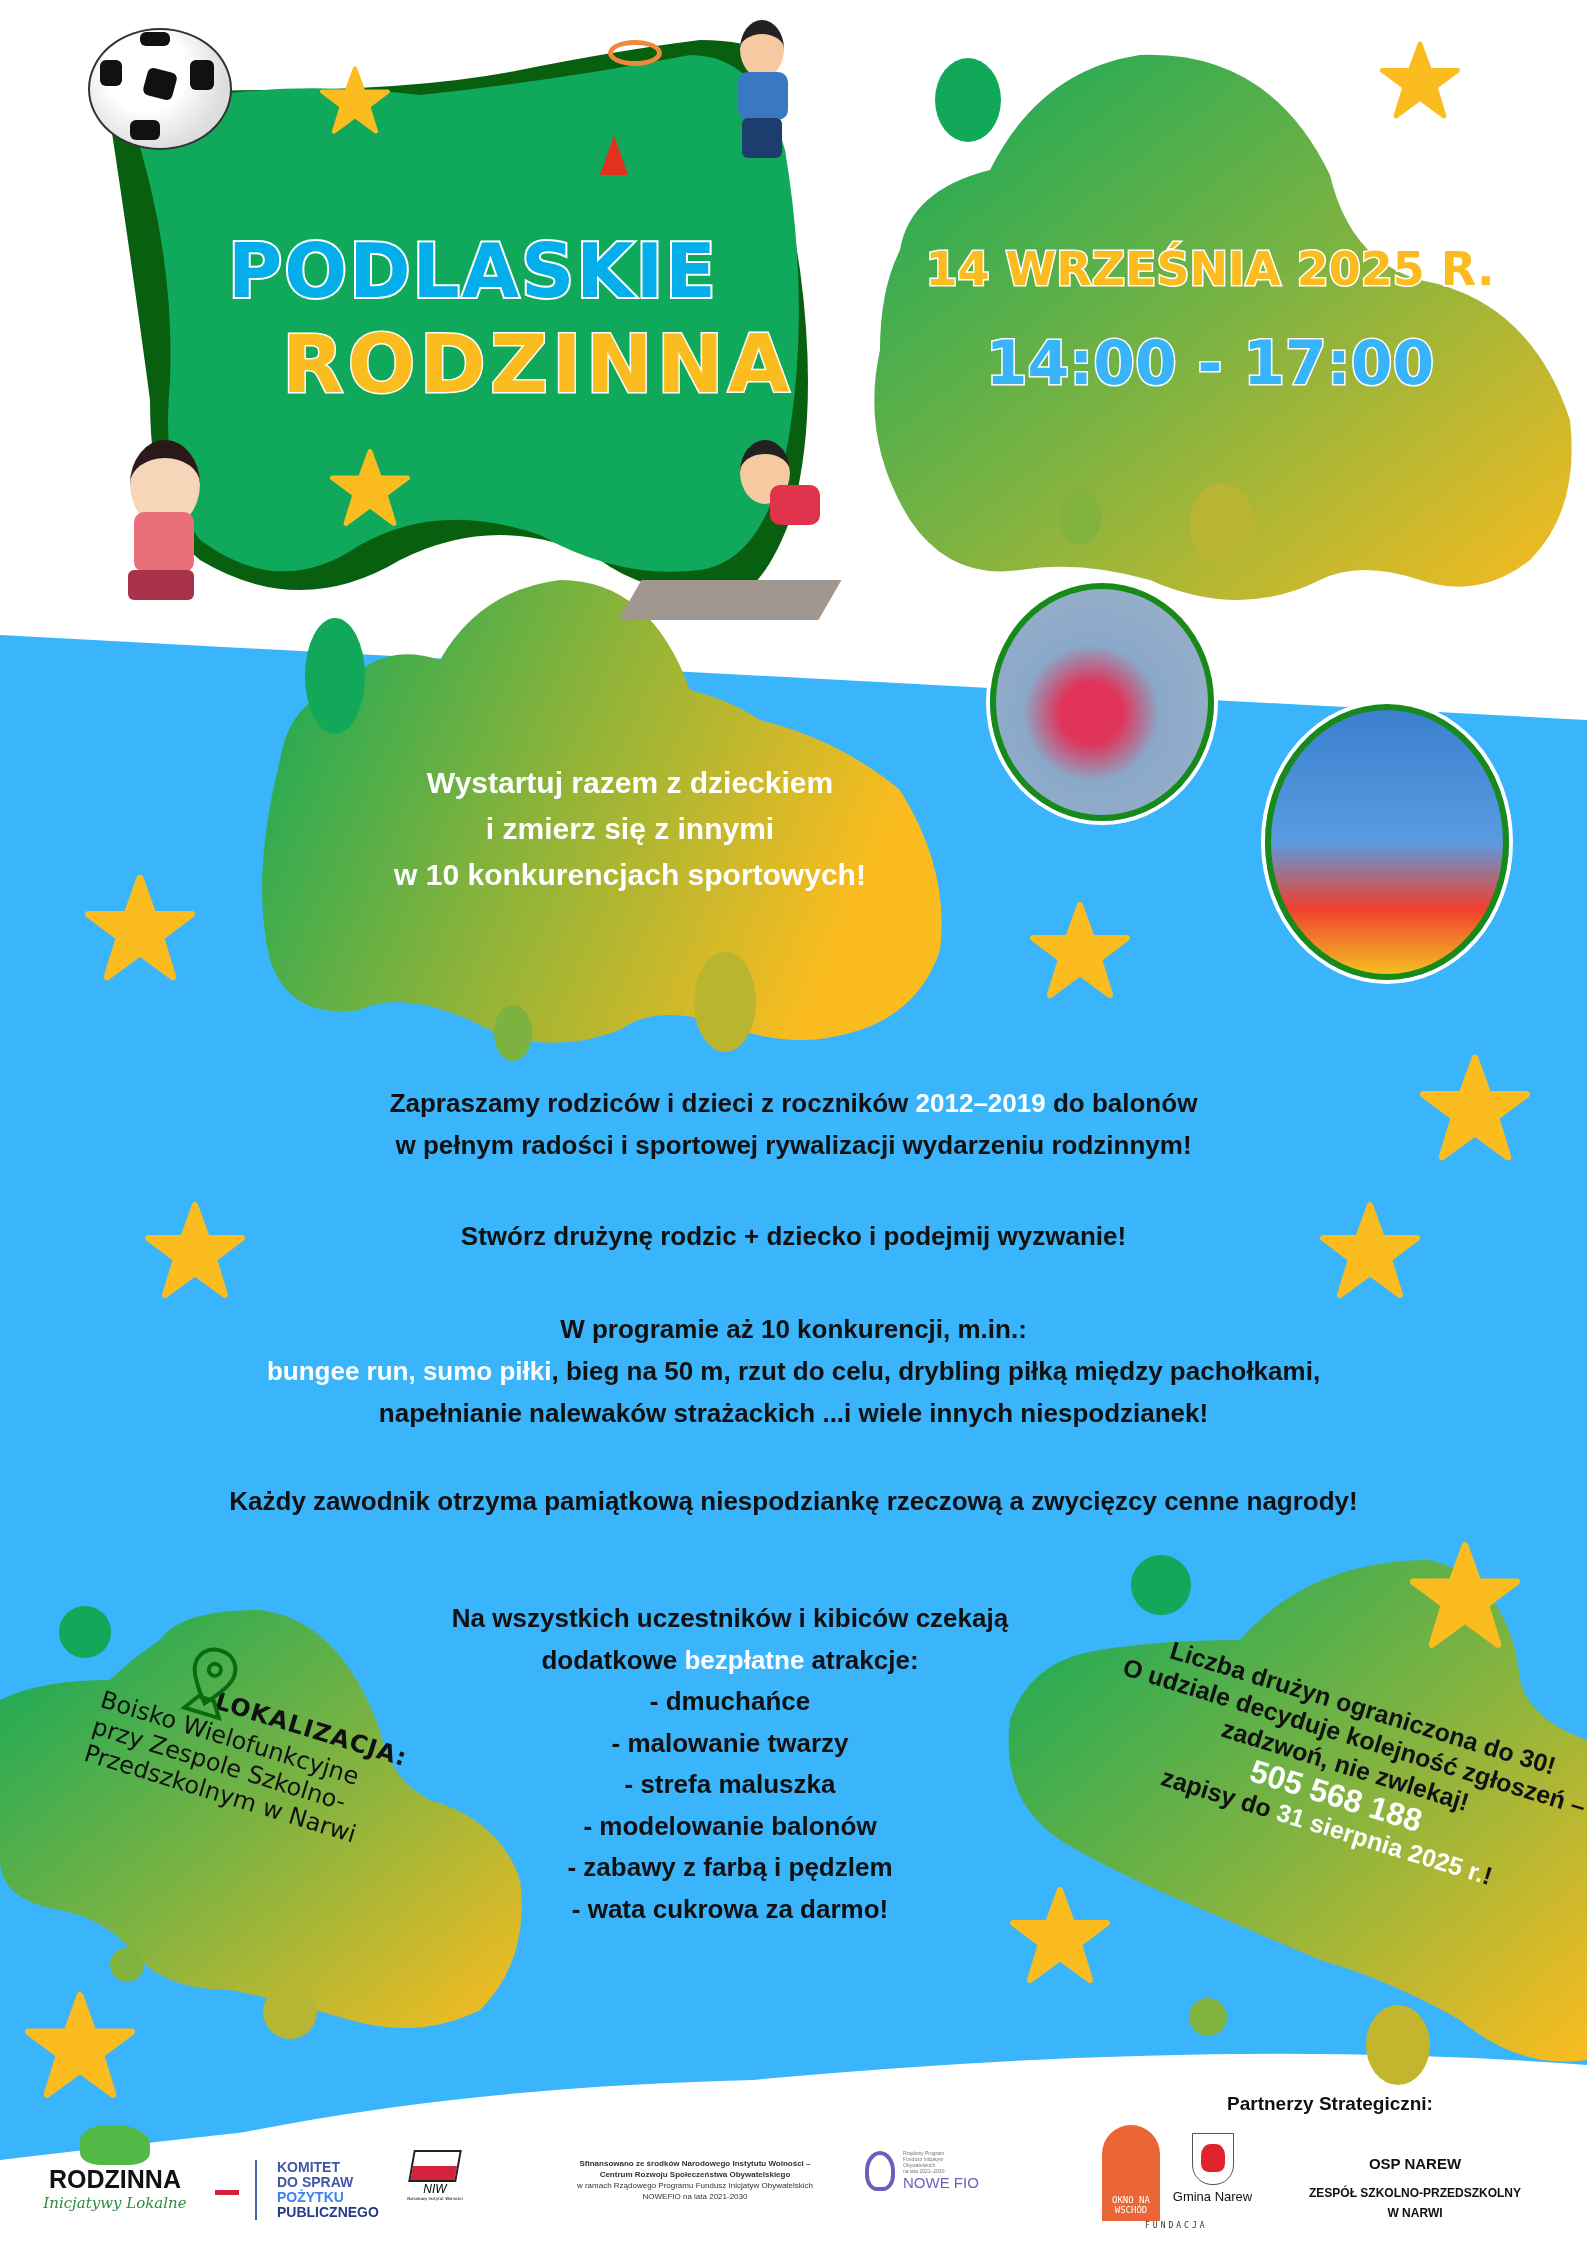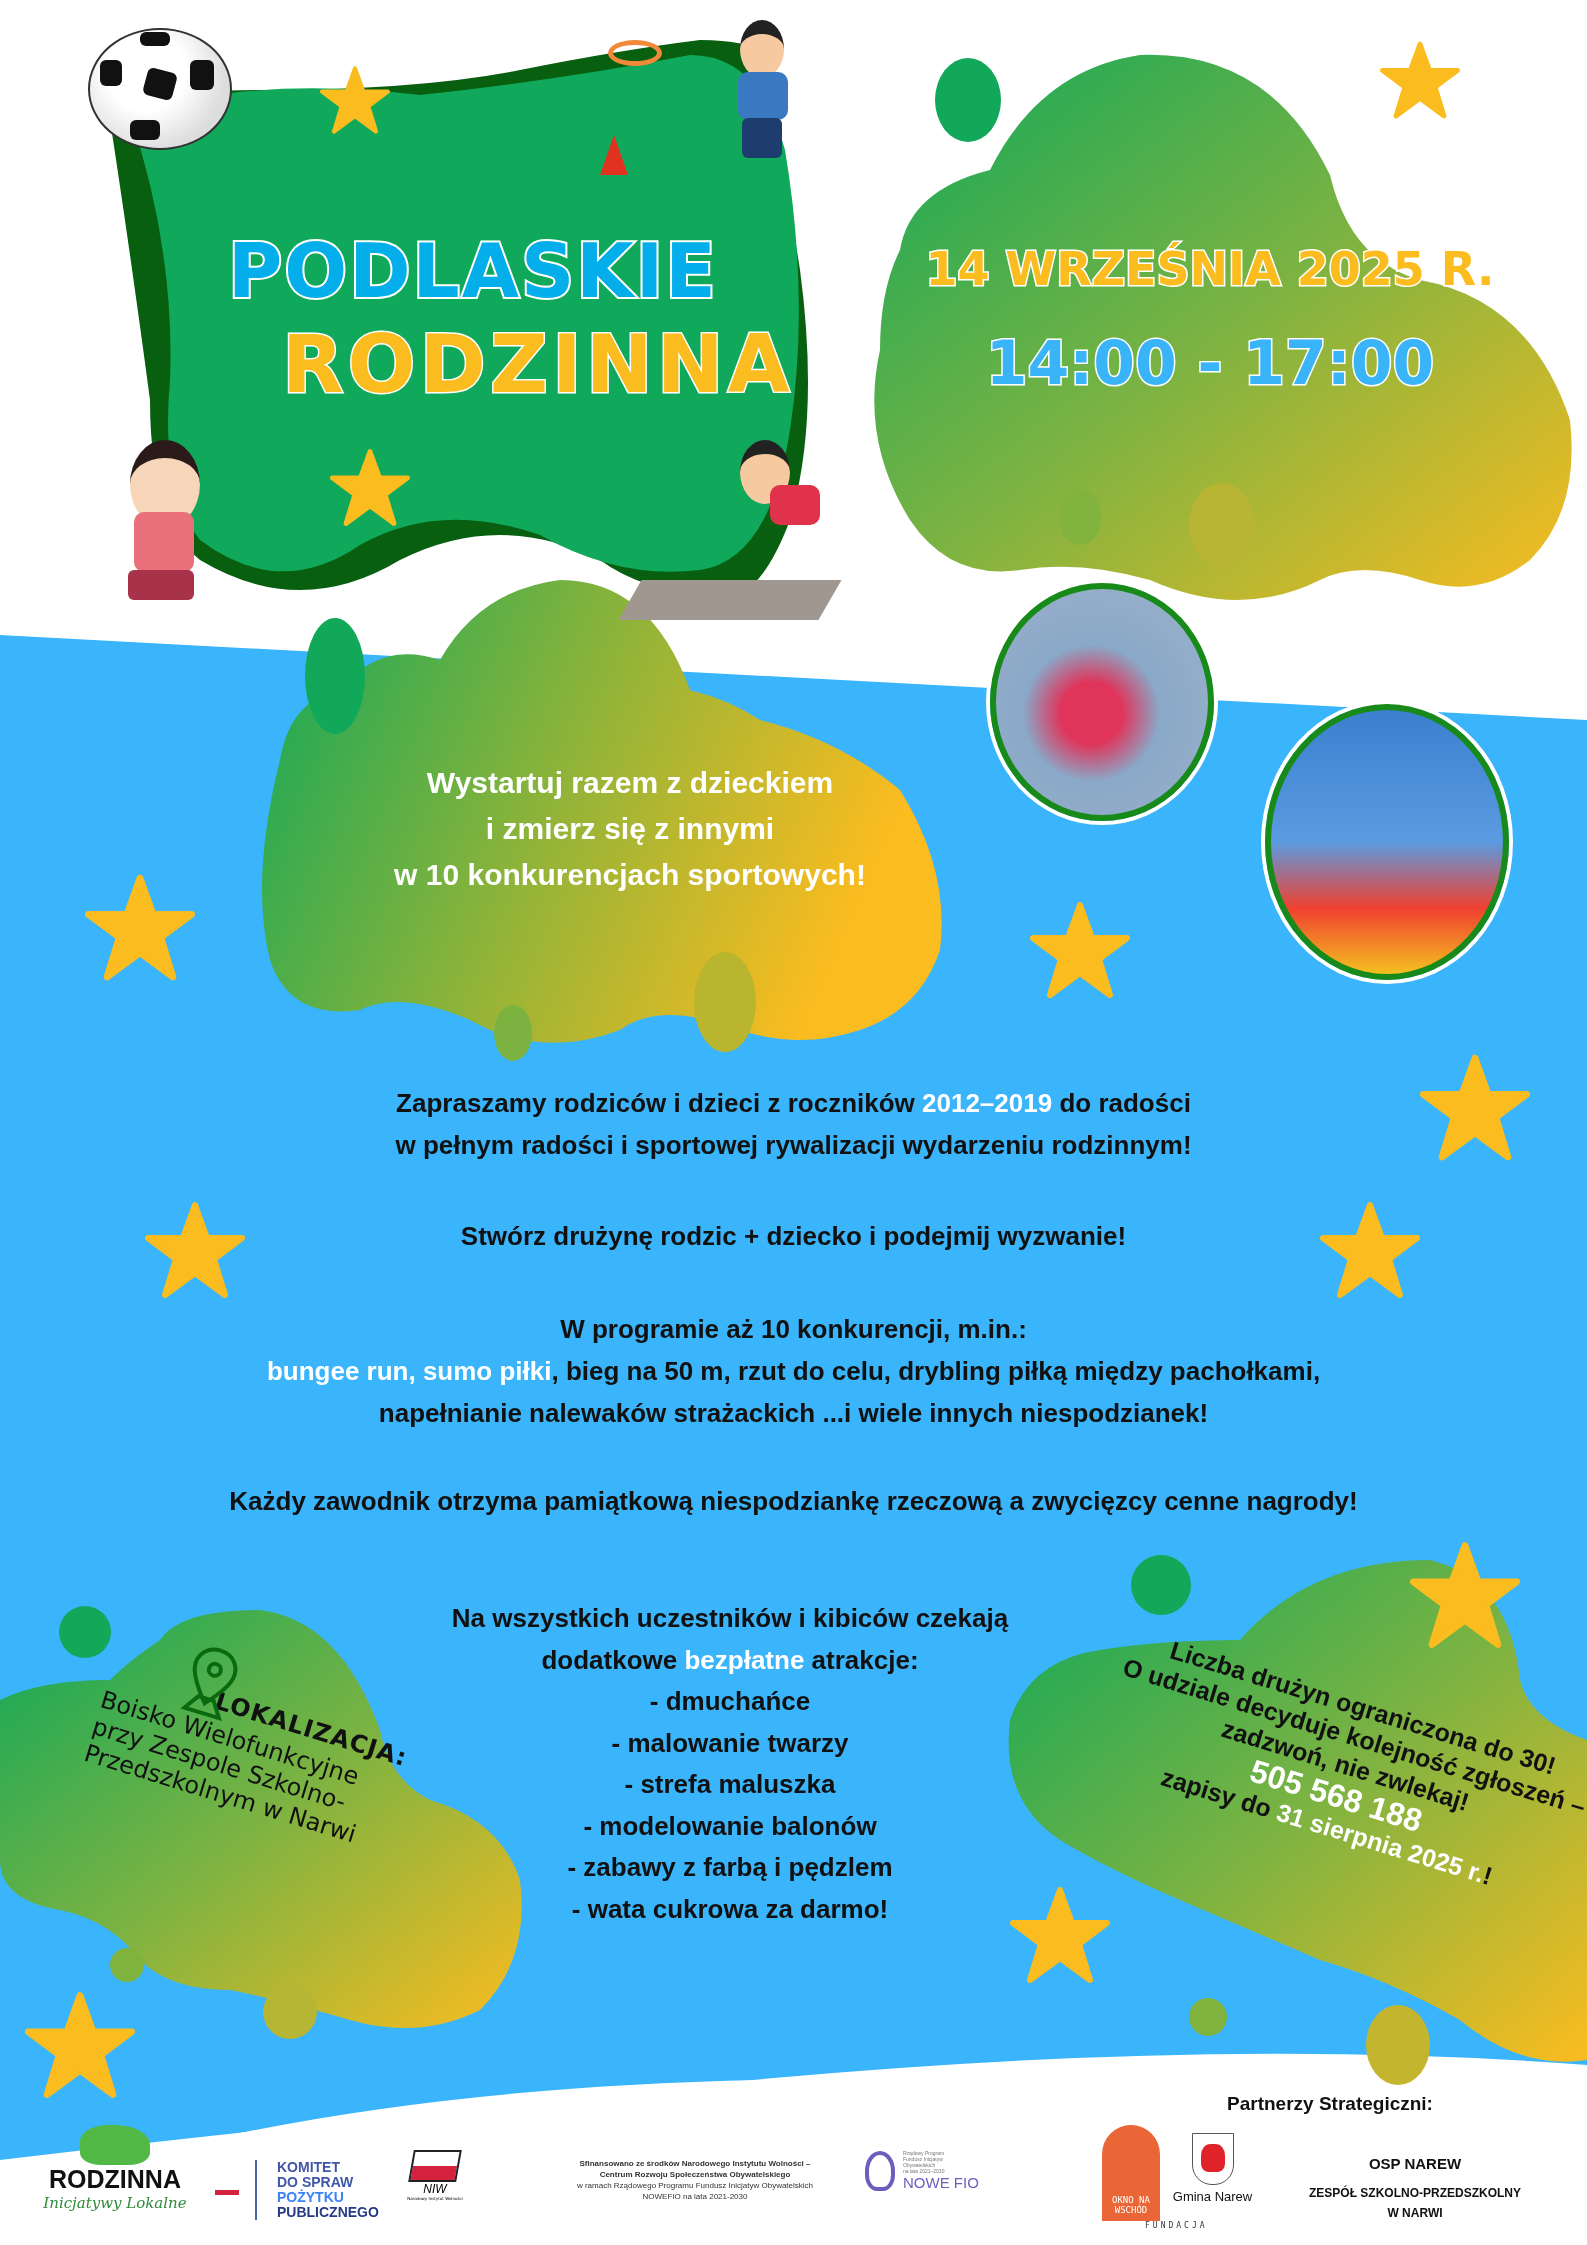--- a/index.html
+++ b/index.html
@@ -135,21 +135,21 @@
 <div class="date">14 WRZEŚNIA 2025 R.</div>
 <div class="time">14:00 - 17:00</div>
 
 <div class="cloud-text">
   <div>Wystartuj razem z dzieckiem</div>
   <div>i zmierz się z innymi</div>
   <div>w 10 konkurencjach sportowych!</div>
 </div>
 
 <div class="body-text" style="top:1082px">
-  <div><span>Zapraszamy rodziców i dzieci z roczników </span><span class="hl">2012–2019</span><span> do radości</span></div>
+  <div><span>Zapraszamy rodziców i dzieci z roczników </span><span class="hl">2012–2019</span><span> do balonów</span></div>
   <div>w pełnym radości i sportowej rywalizacji wydarzeniu rodzinnym!</div>
 </div>
 
 <div class="body-text" style="top:1215px">Stwórz drużynę rodzic + dziecko i podejmij wyzwanie!</div>
 
 <div class="body-text" style="top:1308px">
   <div>W programie aż 10 konkurencji, m.in.:</div>
   <div><span class="hl">bungee run</span><span class="hl">, </span><span class="hl">sumo piłki</span><span>, bieg na 50 m, rzut do celu, drybling piłką między pachołkami,</span></div>
   <div>napełnianie nalewaków strażackich ...i wiele innych niespodzianek!</div>
 </div>

